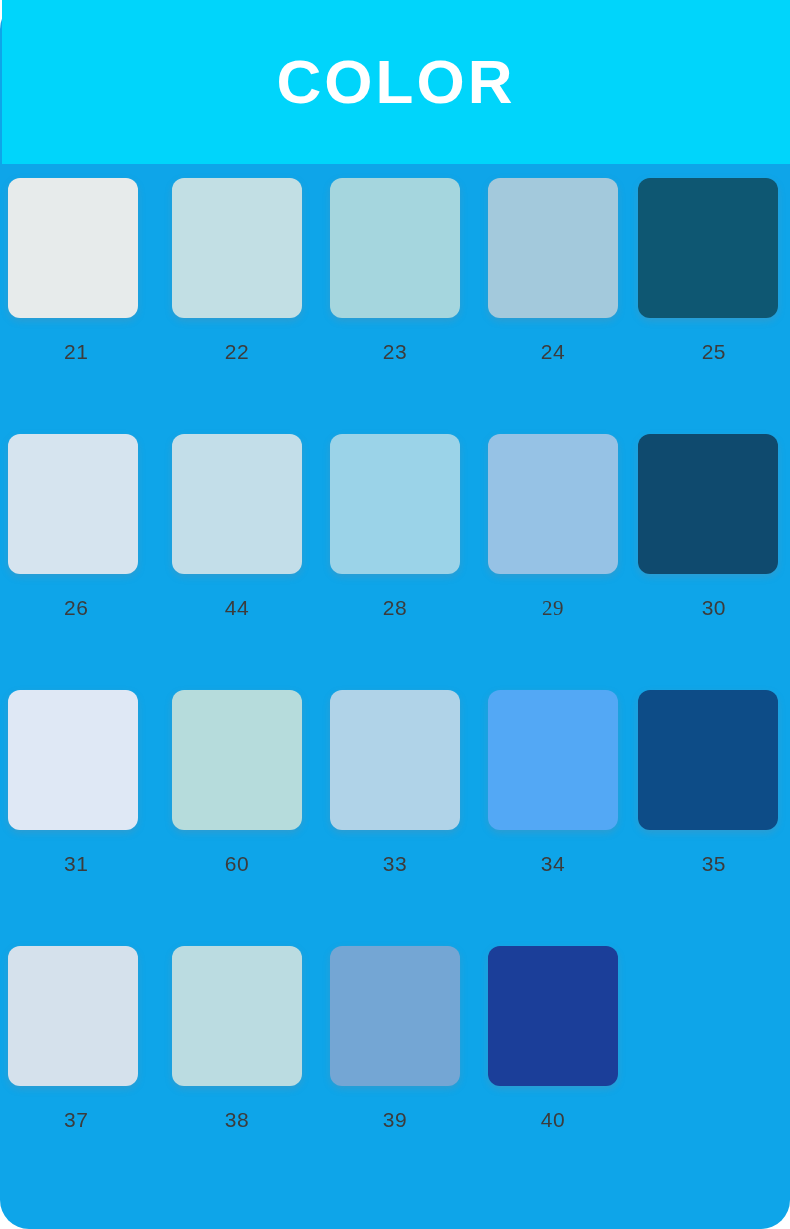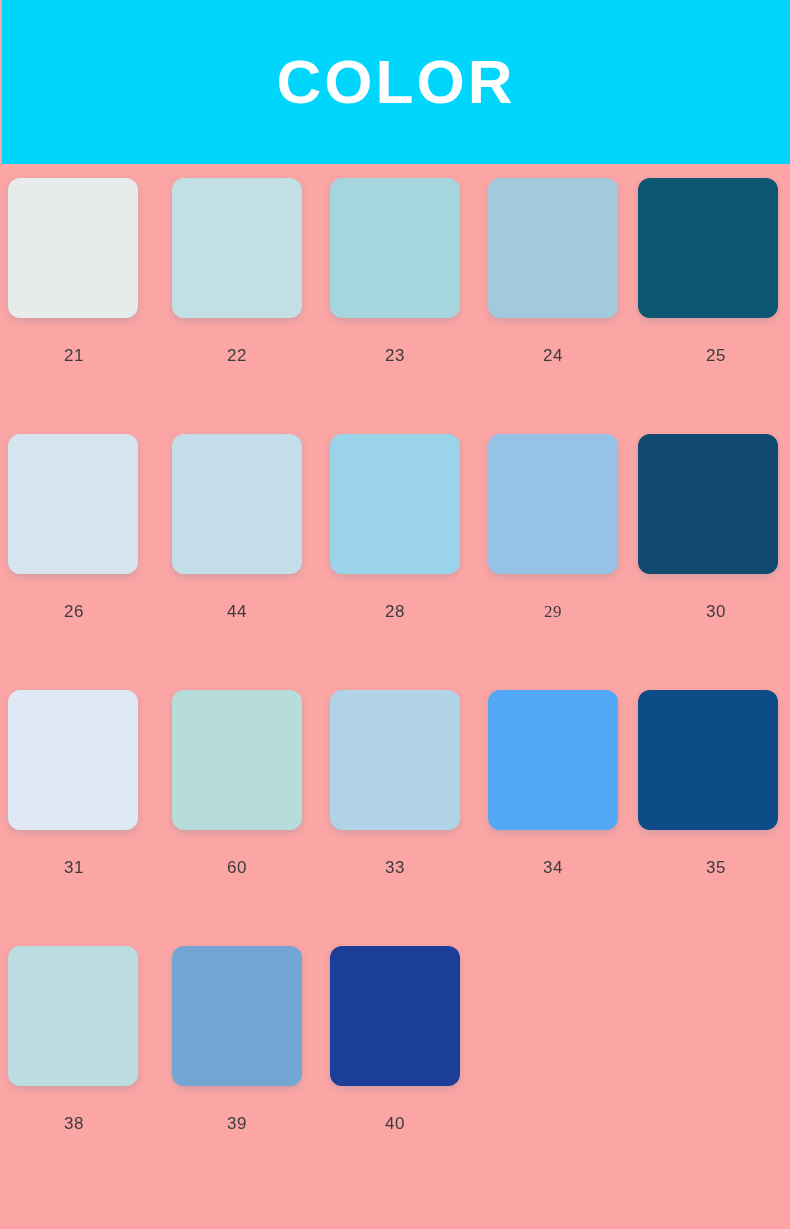--- a/index.html
+++ b/index.html
@@ -54,32 +54,32 @@
   
   .row > .cell:nth-child(1) { align-items:flex-start; padding-left:8px; }
   .row > .cell:nth-child(1) .swatch { width:130px; }
   .row > .cell:nth-child(1) .label { margin-left:56px; }
   
   .row > .cell:nth-child(5) { align-items:flex-end; padding-right:12px; }
   .row > .cell:nth-child(5) .swatch { width:140px; }
   .row > .cell:nth-child(5) .label { margin-right:52px; }
 
   .label {
-    margin-top:28px;
+    margin-top:22px;
     font-family:"Liberation Sans", sans-serif;
-    font-size:17px;
+    font-size:21px;
     color:#3c3c3c;
     letter-spacing:0.5px;
     user-select:none;
   }
 </style>
 </head>
 <body>
 
-<div id="page" style="background: #fca5a5;">
+<div id="page" style="background: #0ea5e9; border-radius: 29px;">
 
   <div class="banner" style="background: rgb(0, 213, 251);">
     <div class="banner-title" style="color: rgb(255, 255, 255);">COLOR</div>
   </div>
 
   <div class="grid">
       <div class="row">
         <div class="cell">
           <div class="swatch" style="background: rgb(231, 235, 235);"></div>
           <div class="label" style="color: rgb(60, 60, 60);">21</div>
@@ -140,20 +140,24 @@
           <div class="swatch" style="background: rgb(83, 168, 245);"></div>
           <div class="label" style="color: rgb(60, 60, 60);">34</div>
         </div>
         <div class="cell">
           <div class="swatch" style="background: rgb(13, 76, 135);"></div>
           <div class="label" style="color: rgb(60, 60, 60);">35</div>
         </div>
       </div>
       <div class="row">
         <div class="cell">
+          <div class="swatch" style="background: rgb(213, 225, 236);"></div>
+          <div class="label" style="color: rgb(60, 60, 60);">37</div>
+        </div>
+        <div class="cell">
           <div class="swatch" style="background: rgb(187, 220, 225);"></div>
           <div class="label" style="color: rgb(60, 60, 60);">38</div>
         </div>
         <div class="cell">
           <div class="swatch" style="background: rgb(116, 166, 212);"></div>
           <div class="label" style="color: rgb(60, 60, 60);">39</div>
         </div>
         <div class="cell">
           <div class="swatch" style="background: rgb(27, 62, 153);"></div>
           <div class="label" style="color: rgb(60, 60, 60);">40</div>

